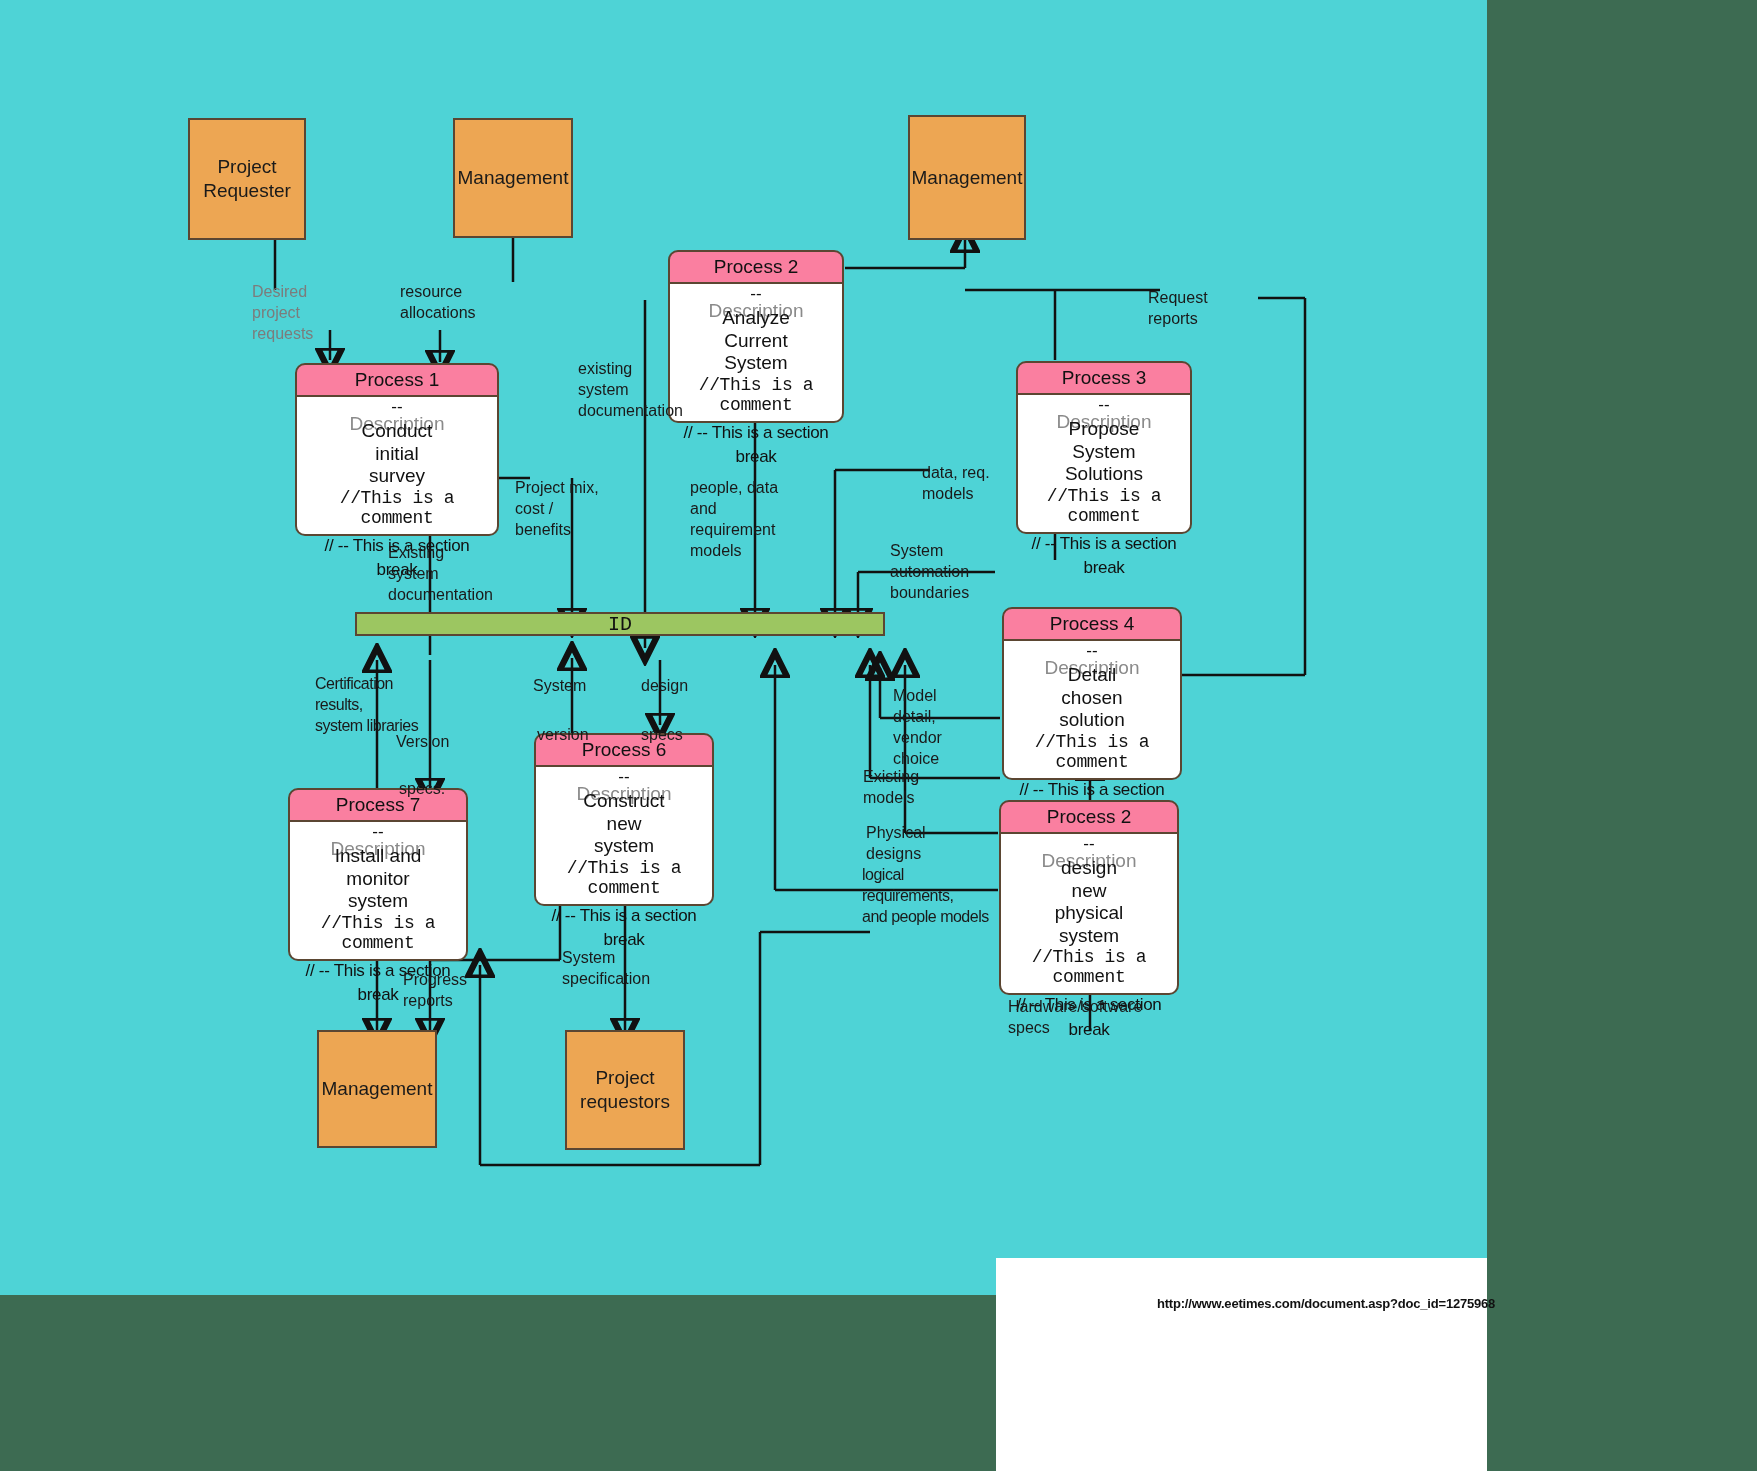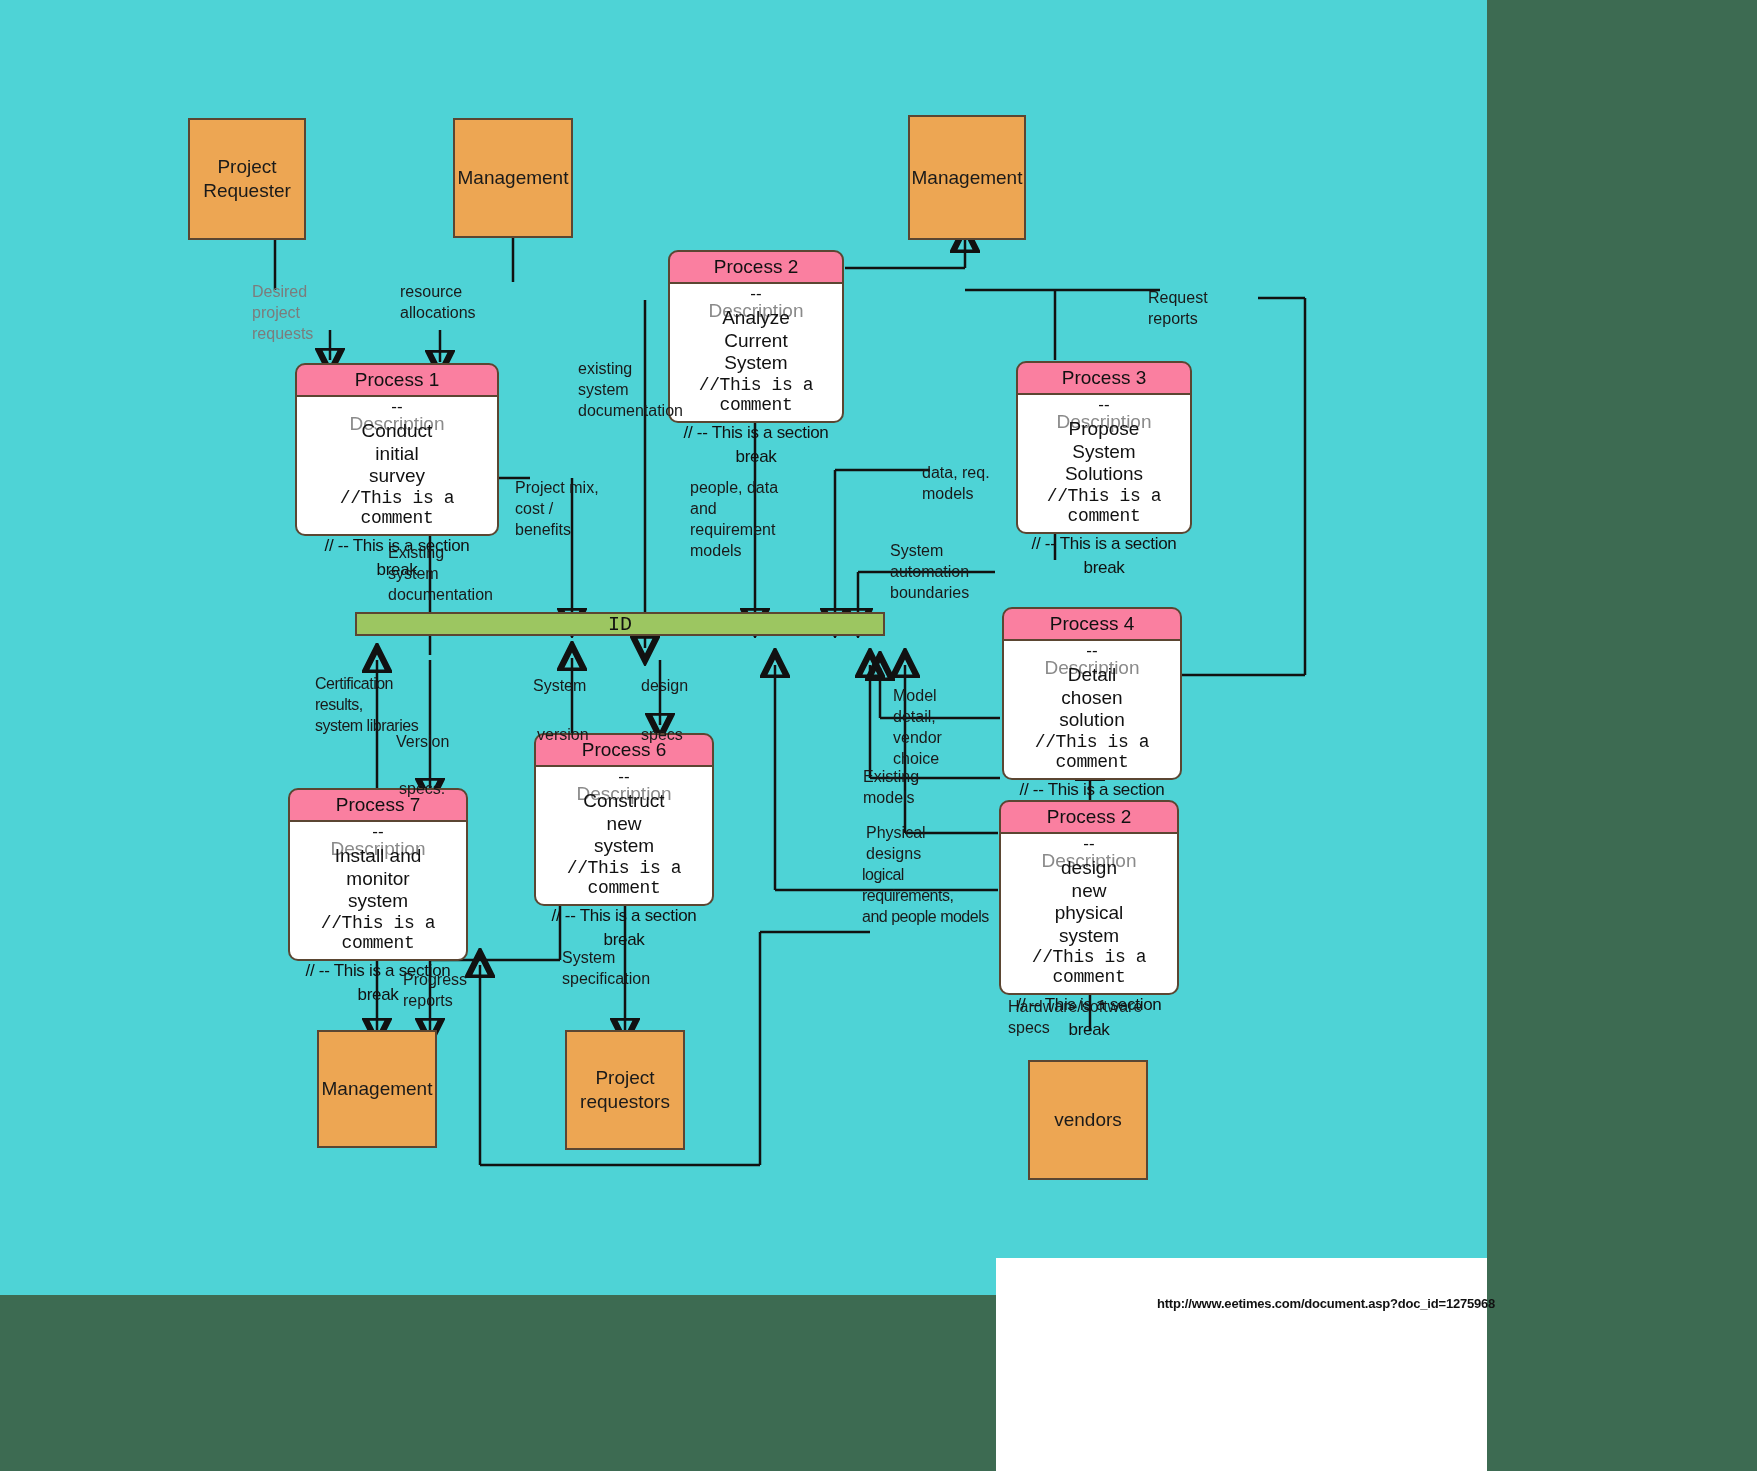--- a/index.html
+++ b/index.html
@@ -139,23 +139,20 @@
     </div>
     <div class="entity" style="left:908px;top:115px;width:118px;height:125px;">
       <span style="white-space: pre-line;">Management</span>
     </div>
     <div class="entity" style="left:317px;top:1030px;width:120px;height:118px;">
       <span style="white-space: pre-line;">Management</span>
     </div>
     <div class="entity" style="left:565px;top:1030px;width:120px;height:120px;">
       <span style="white-space: pre-line;">Project
 requestors</span>
-    </div>
-    <div class="entity" style="left:1028px;top:1060px;width:120px;height:120px;">
-      <span style="white-space: pre-line;">vendors</span>
     </div>
 
     <div class="store" style="left:355px;top:612px;width:530px;height:24px;font-family:Liberation Mono, monospace;">
       <span>ID</span>
     </div>
 
     <div class="process" style="left:295px;top:363px;width:204px;">
       <div class="phead">Process 1</div>
       <div class="pbody">
         <div class="dashes">--</div>

